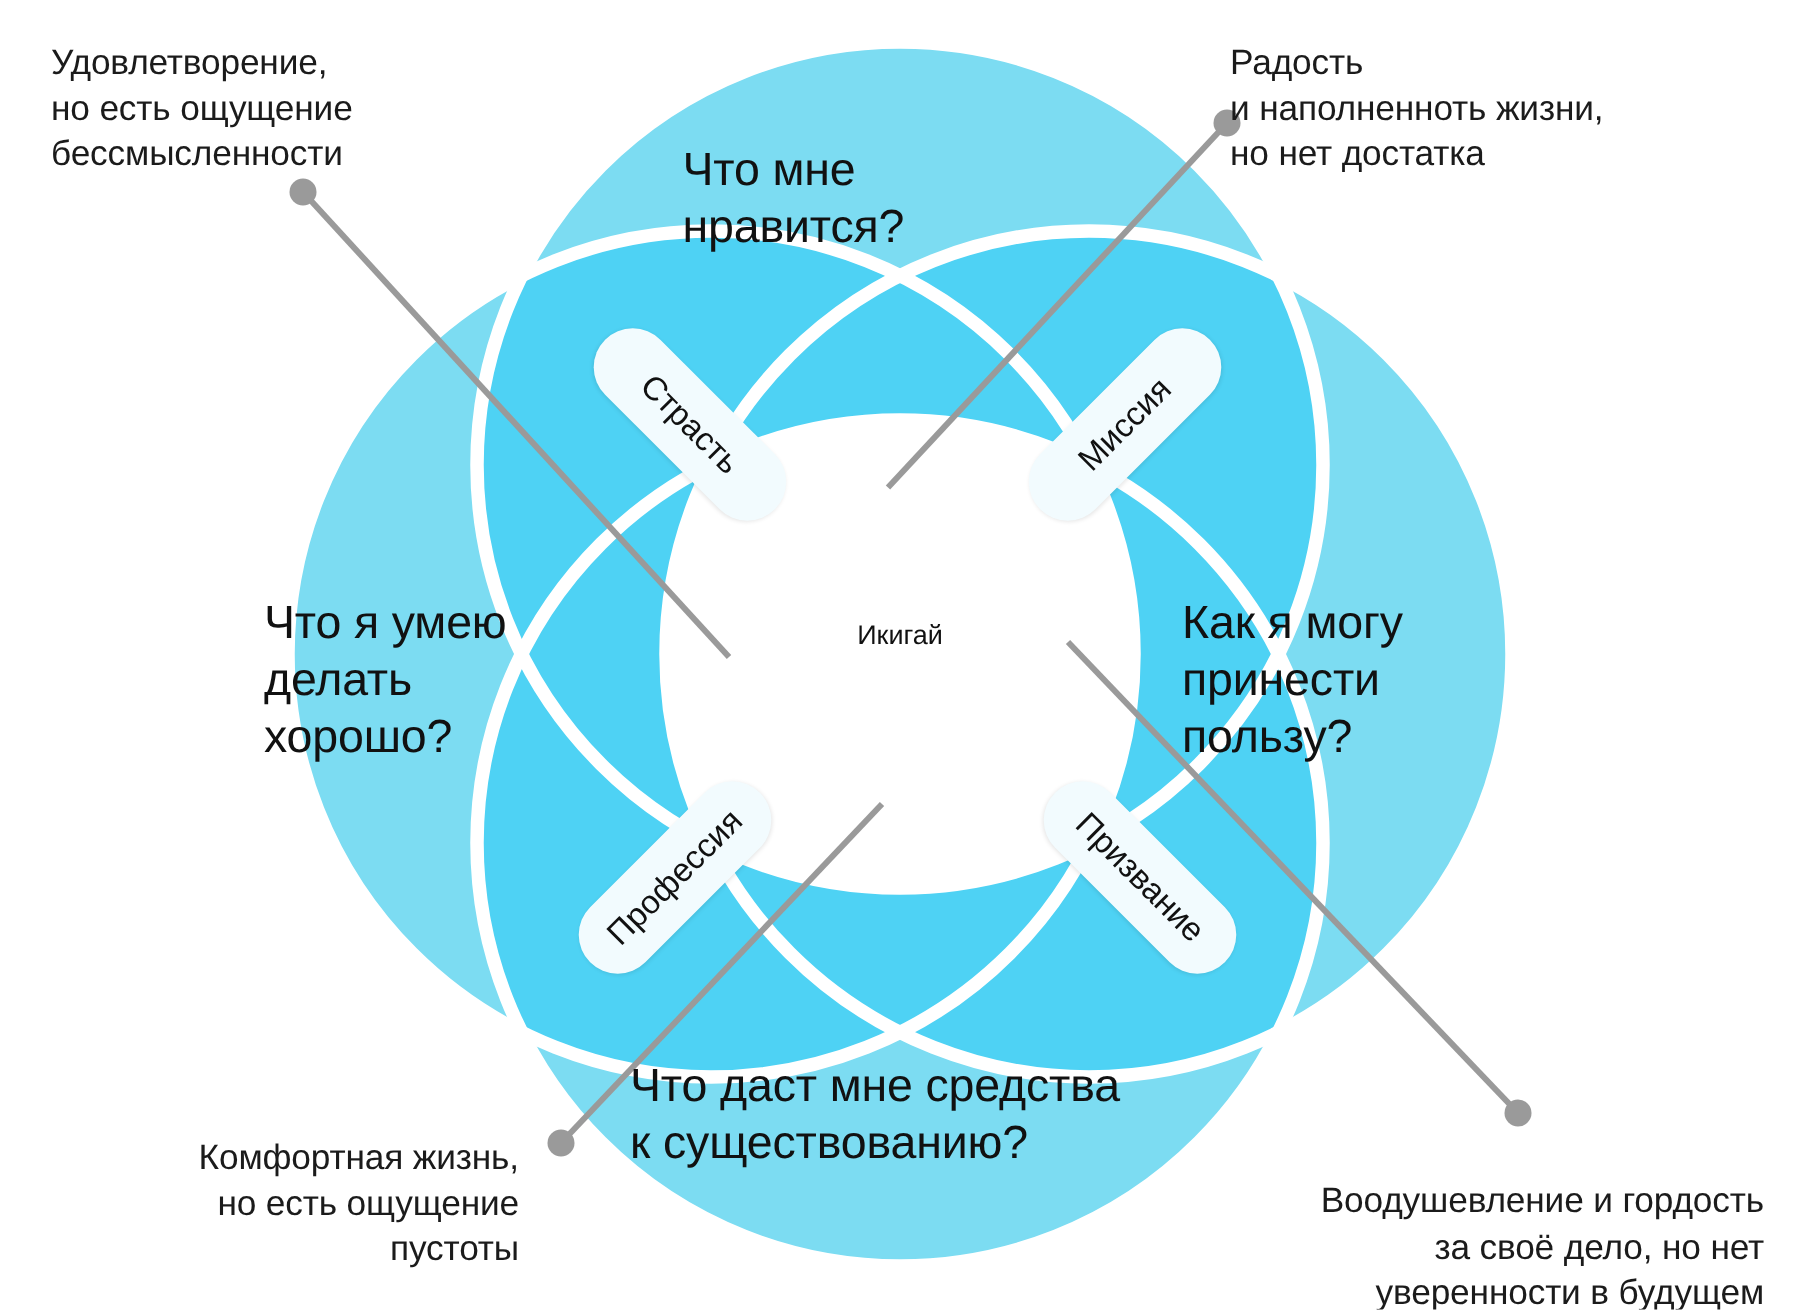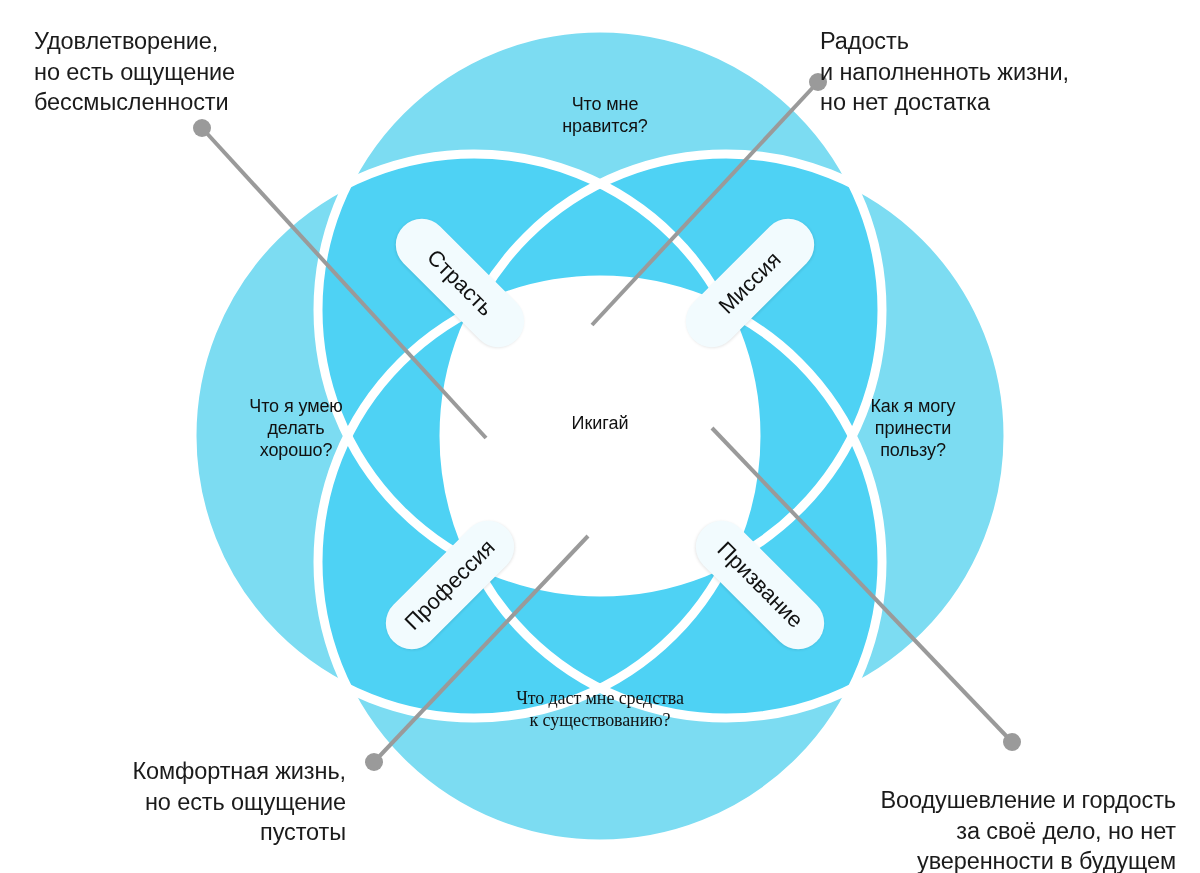--- a/index.html
+++ b/index.html
@@ -37,31 +37,31 @@
     white-space: pre-line;
     letter-spacing: -0.1px;
   }
   #corner-tl { left: 34px;  top: 26px;  width: 330px; text-align: left; }
   #corner-tr { right: 30px; top: 26px;  width: 350px; text-align: left; }
   #corner-bl { left: 26px;  top: 756px; width: 320px; text-align: right; }
   #corner-br { right: 24px; top: 756px; width: 370px; text-align: right; margin-top: 29px; }
 
   .circle-question {
     position: absolute;
-    font-size: 18px;
+    font-size: 31px;
     line-height: 1.22;
     color: #111111;
     white-space: pre-line;
-    text-align: center;
+    text-align: left;
     letter-spacing: -0.1px;
   }
   #q-top    { left: 455px; top: 94px;  width: 300px; }
   #q-left   { left: 176px; top: 396px; width: 240px; }
   #q-right  { left: 788px; top: 396px; width: 250px; }
-  #q-bottom { left: 420px; top: 688px; width: 360px; font-family: Liberation Serif, serif; }
+  #q-bottom { left: 420px; top: 705px; width: 360px; }
 
   .pill {
     position: absolute;
     width: 160px;
     height: 52px;
     border-radius: 26px;
     background: #f2fbfe;
     box-shadow: 0 1px 3px rgba(0,0,0,0.10);
     display: flex;
     align-items: center;

